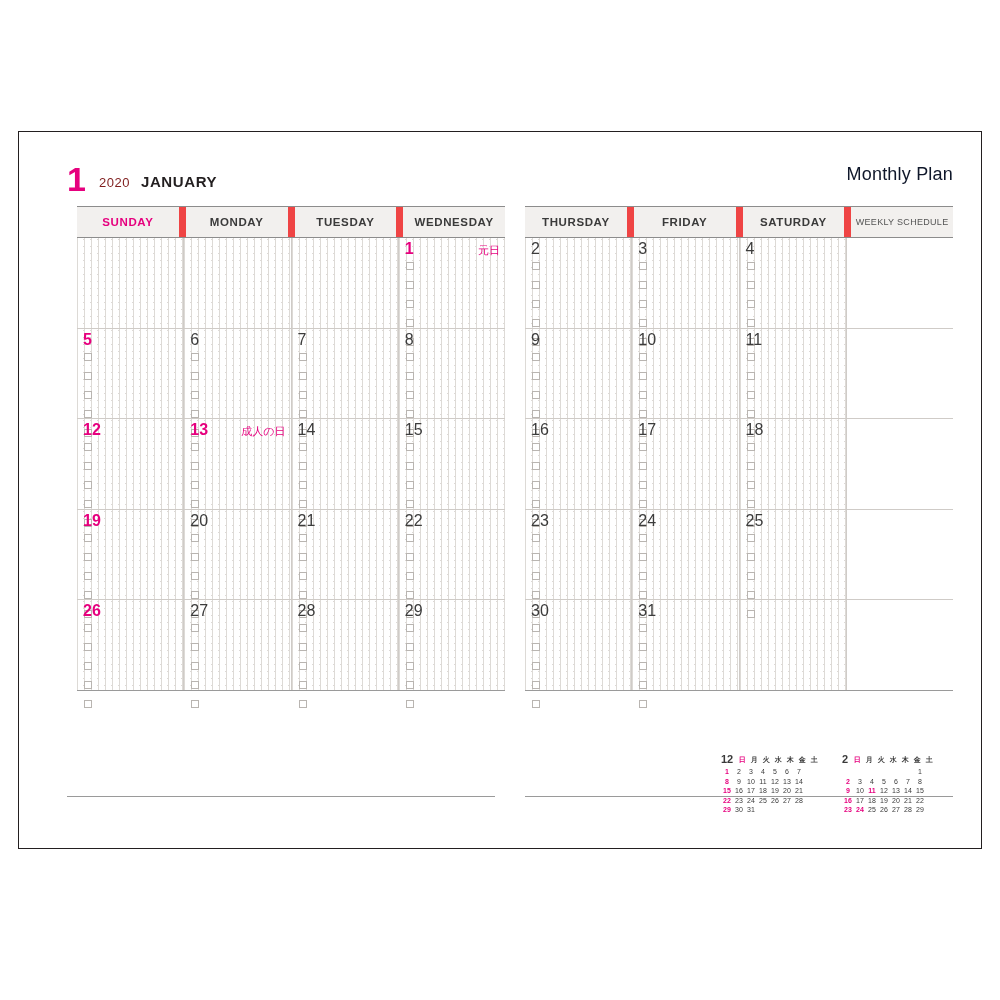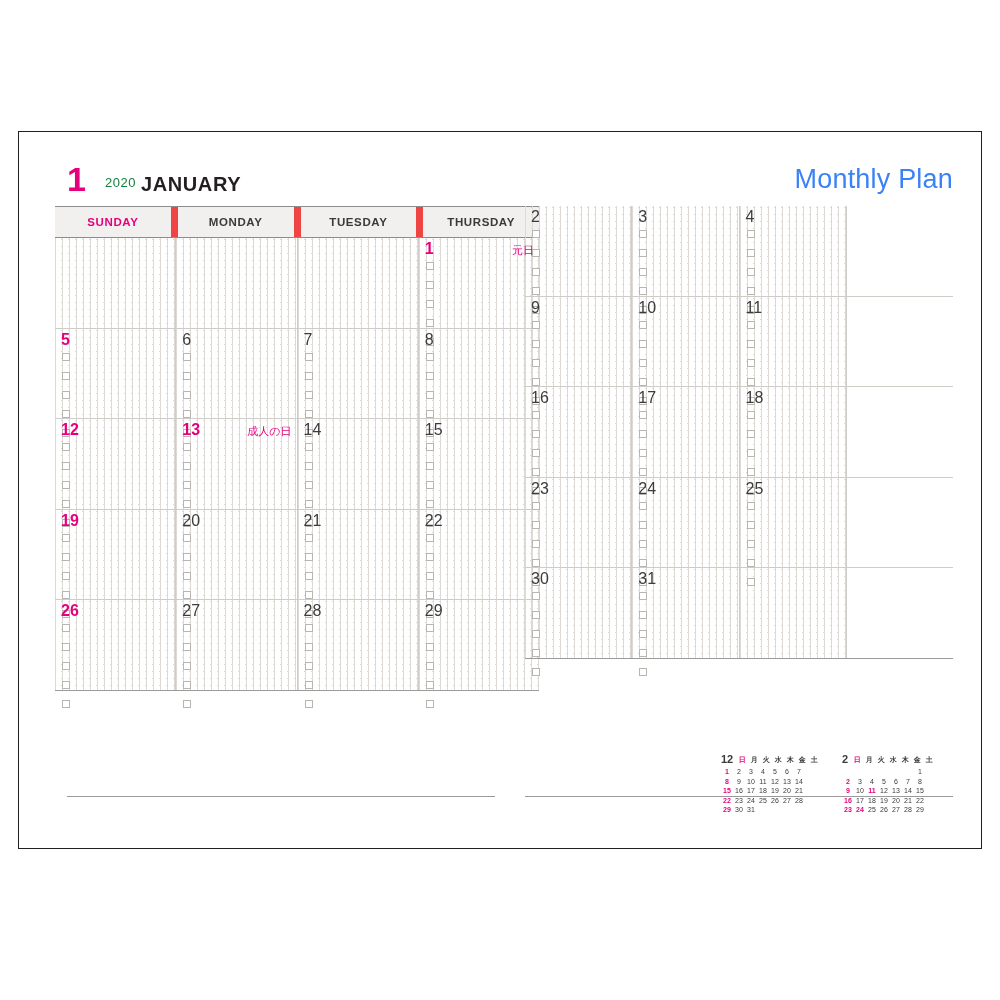--- a/index.html
+++ b/index.html
@@ -40,51 +40,51 @@
     left: 20px;
     top: -6px;
     font-size: 34px;
     font-weight: bold;
     color: #e6007e;
     line-height: 1;
     font-family: "Liberation Sans", sans-serif;
   }
   .year {
     position: absolute;
-    left: 58px;
+    left: 52px;
     top: 7px;
     font-size: 13px;
-    color: #15803d;
+    color: #7f1d1d;
     letter-spacing: 0.5px;
     text-align: right;
   }
   .month-name {
     position: absolute;
     left: 94px;
     top: 5px;
-    font-size: 20px;
+    font-size: 15px;
     font-weight: bold;
     color: #231f20;
     letter-spacing: 0.6px;
   }
   .monthly-plan {
     position: absolute;
     right: 0px;
     top: -4px;
-    font-size: 27px;
-    color: #3b82f6;
+    font-size: 18px;
+    color: #0f172a;
     font-weight: normal;
     letter-spacing: 0.2px;
   }
   
   .panel {
     position: absolute;
     top: 38px;
   }
-  .panel.left { left: 8px; width: 484px; }
+  .panel.left { left: 30px; width: 428px; }
   .panel.right { left: 478px; width: 428px; }
 
   .daynames {
     display: flex;
     height: 30px;
     border-top: 1px solid #8c8c8c;
     border-bottom: 1px solid #8c8c8c;
     background: #f2f0ee;
   }
   .daynames .cell {
@@ -245,21 +245,21 @@
       <div class="year">2020</div>
       <div class="month-name">JANUARY</div>
       <div class="monthly-plan">Monthly Plan</div>
     </div>
 
     <div class="panel left">
       <div class="daynames">
         <div class="cell sun">SUNDAY</div>
         <div class="cell">MONDAY</div>
         <div class="cell">TUESDAY</div>
-        <div class="cell">THURSDAY</div>
+        <div class="cell">WEDNESDAY</div>
       </div>
       <div class="weeks" id="left-weeks">
           <div class="week">
             <div class="daycell">
               <div class="dotgrid"></div>
             </div>
             <div class="daycell">
               <div class="dotgrid"></div>
             </div>
             <div class="daycell">
@@ -460,20 +460,26 @@
                 <div class="box"></div>
                 <div class="box"></div>
                 <div class="box"></div>
               </div>
             </div>
           </div>
         </div>
     </div>
 
     <div class="panel right">
+      <div class="daynames">
+        <div class="cell">THURSDAY</div>
+        <div class="cell">FRIDAY</div>
+        <div class="cell">SATURDAY</div>
+        <div class="cell weekly">WEEKLY SCHEDULE</div>
+      </div>
       <div class="weeks" id="right-weeks">
           <div class="week">
             <div class="daycell">
               <div class="dotgrid"></div>
               <div class="daynum">2</div>
               <div class="checks">
                 <div class="box"></div>
                 <div class="box"></div>
                 <div class="box"></div>
                 <div class="box"></div>

